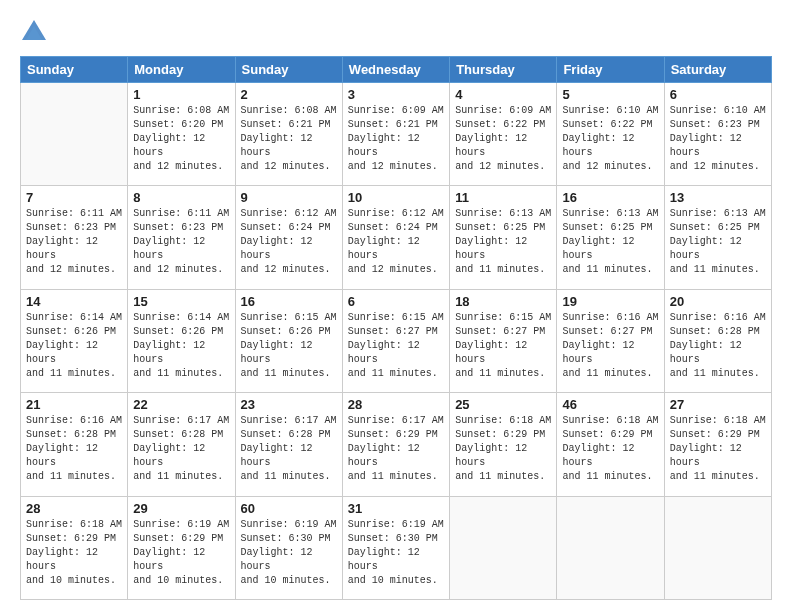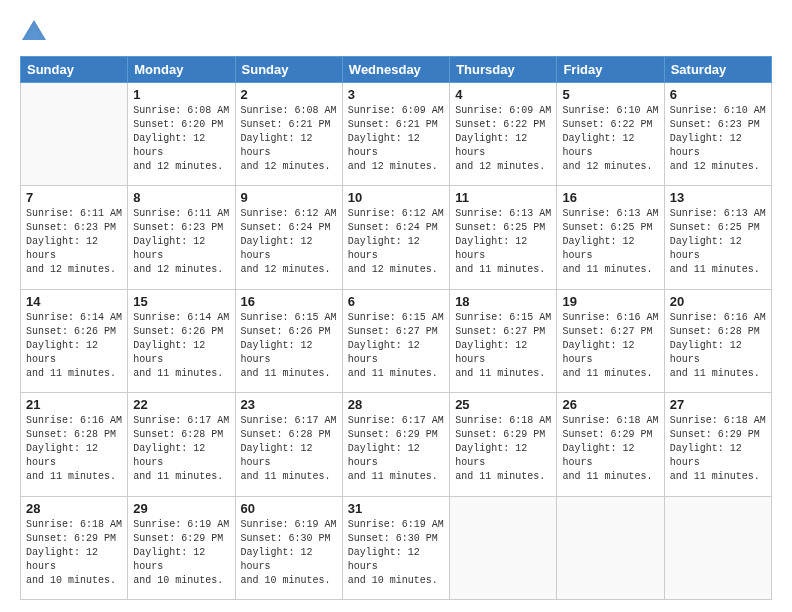--- a/index.html
+++ b/index.html
@@ -313,21 +313,21 @@
 and 11 minutes.</div>
           </td>
           <td>
             <span class="day-num">25</span>
             <div class="day-info" style="white-space: pre-line;">Sunrise: 6:18 AM
 Sunset: 6:29 PM
 Daylight: 12 hours
 and 11 minutes.</div>
           </td>
           <td>
-            <span class="day-num">26</span>
+            <span class="day-num">46</span>
             <div class="day-info" style="white-space: pre-line;">Sunrise: 6:18 AM
 Sunset: 6:29 PM
 Daylight: 12 hours
 and 11 minutes.</div>
           </td>
           <td>
             <span class="day-num">27</span>
             <div class="day-info" style="white-space: pre-line;">Sunrise: 6:18 AM
 Sunset: 6:29 PM
 Daylight: 12 hours

